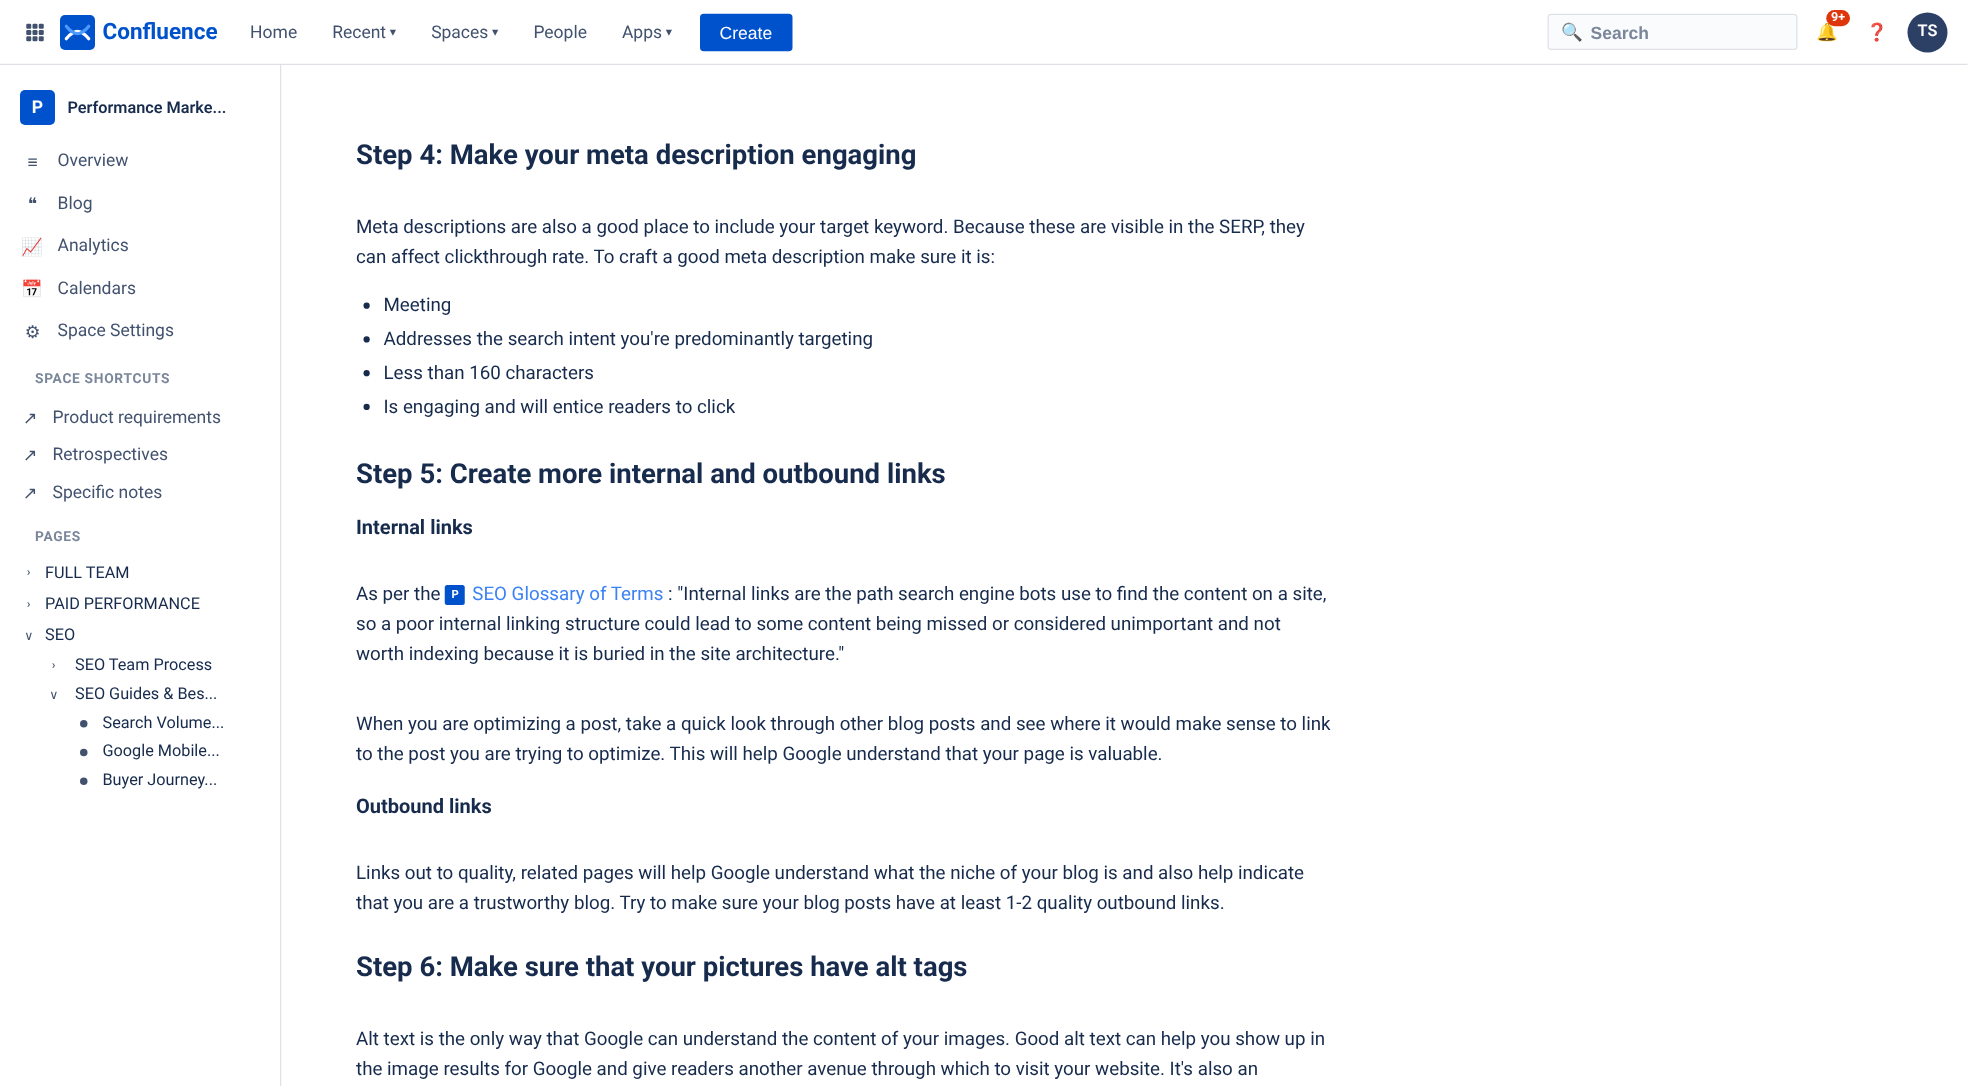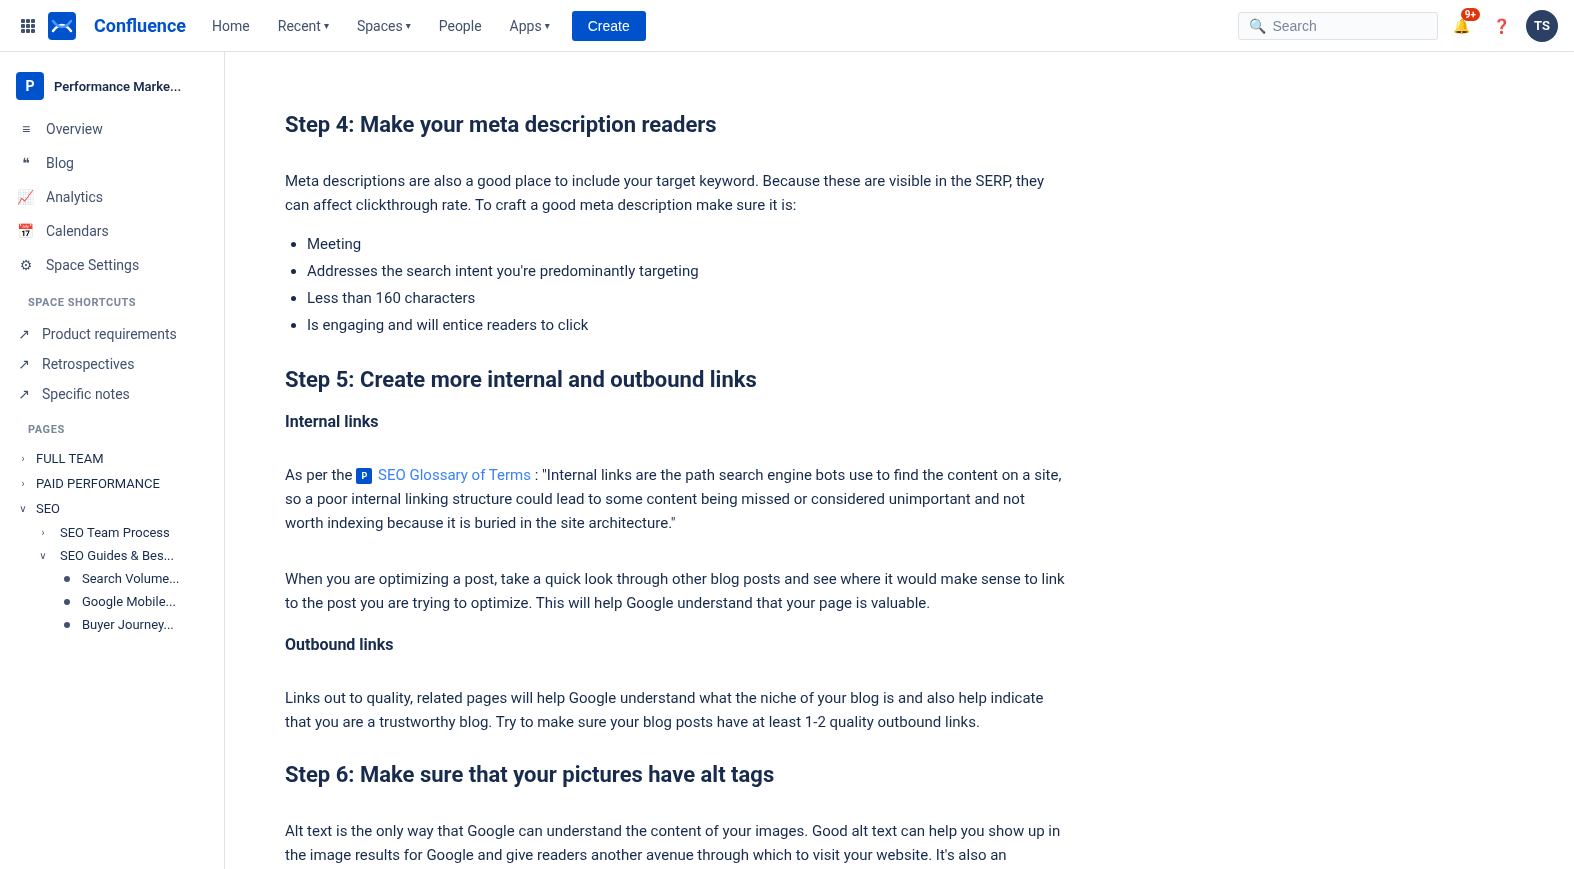--- a/index.html
+++ b/index.html
@@ -6,29 +6,29 @@
     body { font-family: -apple-system, BlinkMacSystemFont, 'Segoe UI', Roboto, sans-serif; background: #fff; color: #172b4d; font-size: 14px; }
 
     
     .topnav {
       display: flex; align-items: center; height: 52px;
       background: #fff; border-bottom: 1px solid #dfe1e6;
       padding: 0 16px; gap: 8px; position: fixed; top: 0; left: 0; right: 0; z-index: 100;
     }
     .topnav-grid { display: flex; align-items: center; gap: 6px; }
     .grid-icon { width: 24px; height: 24px; display: flex; align-items: center; justify-content: center; cursor: pointer; color: #42526e; }
-    .logo-wrap { display: flex; align-items: center; gap: 18px; margin-right: 8px; }
+    .logo-wrap { display: flex; align-items: center; gap: 6px; margin-right: 8px; }
     .logo-icon { width: 28px; height: 28px; }
     .logo-text { font-size: 18px; font-weight: 700; color: #0052cc; }
     .nav-item { padding: 6px 10px; border-radius: 3px; cursor: pointer; color: #42526e; font-size: 14px; display: flex; align-items: center; gap: 3px; white-space: nowrap; }
     .nav-chevron { font-size: 10px; }
     .create-btn { background: #0052cc; color: #fff; border: none; padding: 7px 16px; border-radius: 3px; font-size: 14px; font-weight: 500; cursor: pointer; margin-left: 4px; }
     .topnav-right { margin-left: auto; display: flex; align-items: center; gap: 8px; }
     .search-box { display: flex; align-items: center; border: 1.5px solid #dfe1e6; border-radius: 3px; padding: 5px 10px; gap: 6px; background: #fafbfc; width: 200px; cursor: text; }
-    .search-box input { border: none; background: transparent; outline: none; font-size: 14px; color: #42526e; width: 100%; }
+    .search-box input { border: none; background: transparent; outline: none; font-size: 14px; color: #42526e; width: 100%; font-weight: bold; }
     .search-box input::placeholder { color: #7a869a; }
     .search-icon-svg { color: #7a869a; font-size: 14px; }
     .icon-btn { width: 32px; height: 32px; border-radius: 50%; display: flex; align-items: center; justify-content: center; cursor: pointer; background: transparent; border: none; color: #42526e; position: relative; }
     .notif-badge { position: absolute; top: -2px; right: -2px; background: #de350b; color: #fff; font-size: 10px; font-weight: 700; border-radius: 10px; padding: 1px 4px; min-width: 16px; text-align: center; }
     .avatar { width: 32px; height: 32px; border-radius: 50%; background: #2c4066; color: #fff; display: flex; align-items: center; justify-content: center; font-size: 13px; font-weight: 600; cursor: pointer; }
 
     
     .layout { display: flex; margin-top: 52px; height: calc(100vh - 52px); }
 
     
@@ -201,21 +201,21 @@
           <div class="pages-sub-item">
             <span class="bullet" style="margin-right:6px;"></span>
             <span>Buyer Journey...</span>
           </div>
         </div>
       </div>
     </div>
   </aside>
 
   <main class="main">
-    <h2>Step 4: Make your meta description readers</h2>
+    <h2>Step 4: Make your meta description engaging</h2>
     <p>Meta descriptions are also a good place to include your target keyword. Because these are visible in the SERP, they can affect clickthrough rate. To craft a good meta description make sure it is:</p>
     <ul>
       <li>Meeting</li>
       <li>Addresses the search intent you're predominantly targeting</li>
       <li>Less than 160 characters</li>
       <li>Is engaging and will entice readers to click</li>
     </ul>
 
     <h2>Step 5: Create more internal and outbound links</h2>
 

